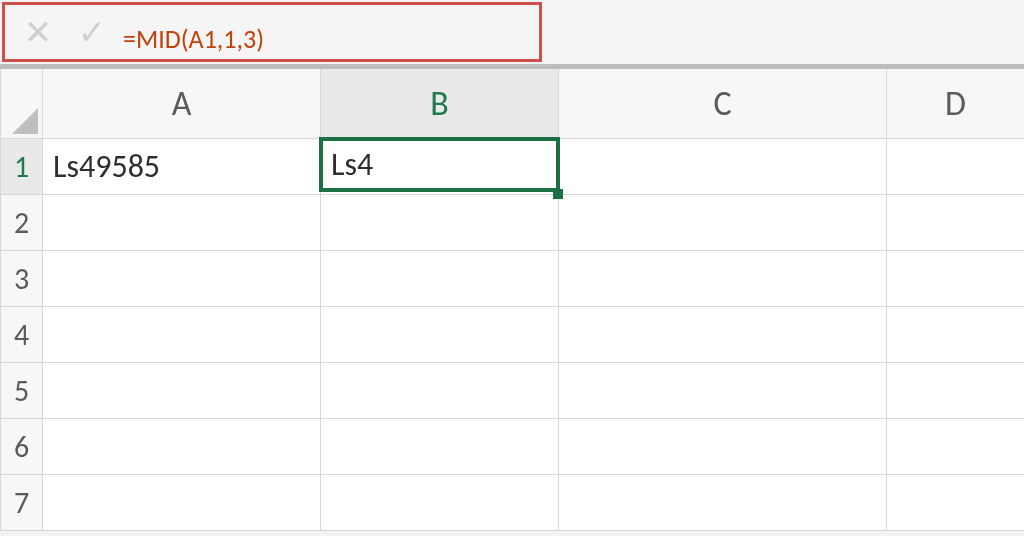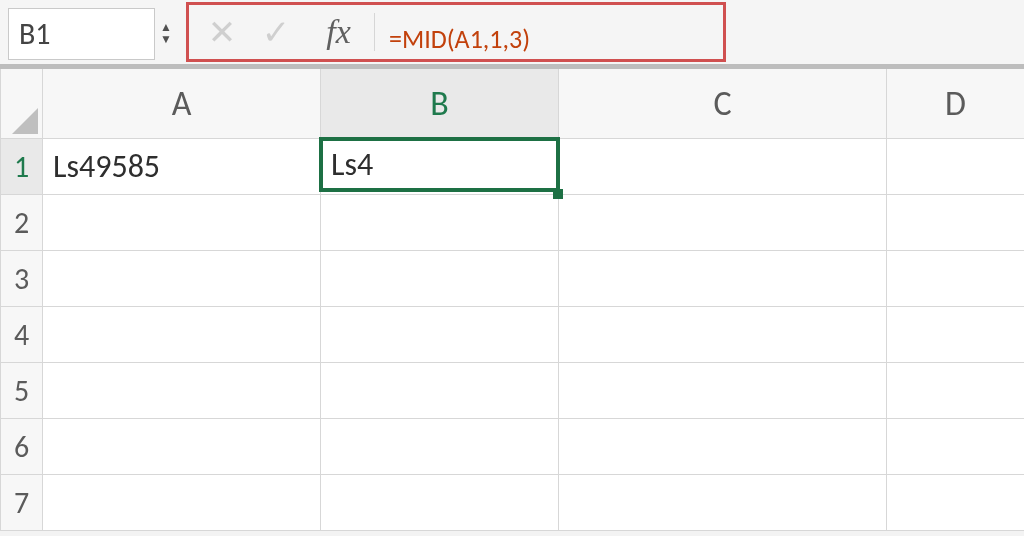--- a/index.html
+++ b/index.html
@@ -175,32 +175,24 @@
     width: 10px; height: 10px;
     background: #1d7044;
   }
 
 </style>
 </head>
 <body>
 
 <div class="formula-bar">
 
-  <div class="name-box-wrap">
-    <div class="name-box">B1</div>
-    <div class="name-box-stepper">
-      <span class="stepper-up">▲</span>
-      <span class="stepper-down">▼</span>
-    </div>
-  </div>
 
   <div class="fx-area">
     <div class="fx-cancel">✕</div>
     <div class="fx-enter">✓</div>
-    <div class="fx-fx">fx</div>
     <div class="formula-input">=MID(A1,1,3)</div>
   </div>
 </div>
 
 <div class="sheet">
   <table class="grid">
     <colgroup>
       <col class="rowhdr">
         <col class="colA">
         <col class="colB">

